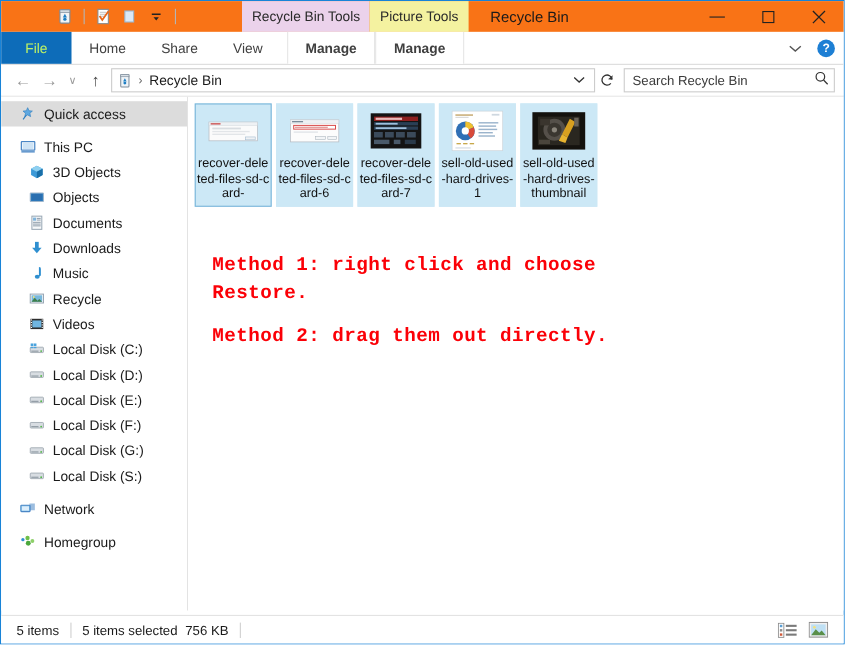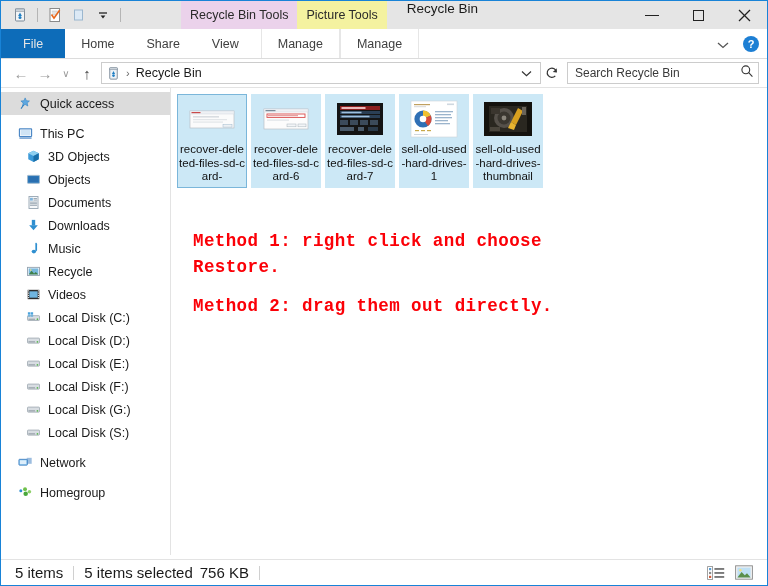--- a/index.html
+++ b/index.html
@@ -15,22 +15,24 @@
     width: 768px; height: 586px;
     background: #ffffff;
     border: 1px solid #1883d7;
     overflow: hidden;
   }
 
   
   #titlebar {
     position: relative;
     height: 28px;
-    background: #e5e5e5;
-    display: flex;
+    background: #f97316;
+    display: flex;
+    align-items: center;
+    padding-left: 39px;
   }
   #qat {
     display: flex;
     align-items: center;
     height: 28px;
     padding-left: 8px;
     gap: 2px;
   }
   .qat-btn {
     width: 22px; height: 22px;
@@ -90,25 +92,25 @@
     display: flex;
     align-items: center;
     justify-content: center;
     font-size: 12.5px;
     color: #404040;
     padding: 0 16px;
     white-space: nowrap;
   }
   .rb-tab.file {
     background: #0d6cb9;
-    color: #e5e5e5;
+    color: #bef264;
     padding: 0 22px;
   }
   .rb-tab.ctx { background: #ffffff; }
-  .rb-ctxgroup { display: flex; margin-left: 6px; }
+  .rb-ctxgroup { display: flex; margin-left: 6px; font-weight: bold; }
   .rb-ctxgroup .rb-tab { border-left: 1px solid #e6e6e6; border-right: 1px solid #e6e6e6; }
   #ribbon-right {
     position: absolute;
     right: 8px; top: 0;
     height: 30px;
     display: flex;
     align-items: center;
     gap: 14px;
   }
   .help-icon {
@@ -280,21 +282,21 @@
     left: 0; bottom: 0;
     width: 100%;
     height: 26px;
     background: #ffffff;
     border-top: 1px solid #e3e3e3;
     display: flex;
     align-items: center;
     padding: 0 6px 0 14px;
   }
   .status-text {
-    font-size: 15px;
+    font-size: 12px;
     color: #1a1a1a;
     white-space: nowrap;
   }
   .status-sep {
     width: 1px; height: 14px;
     background: #d0d0d0;
     margin: 0 10px;
   }
   #viewbtns {
     margin-left: auto;

